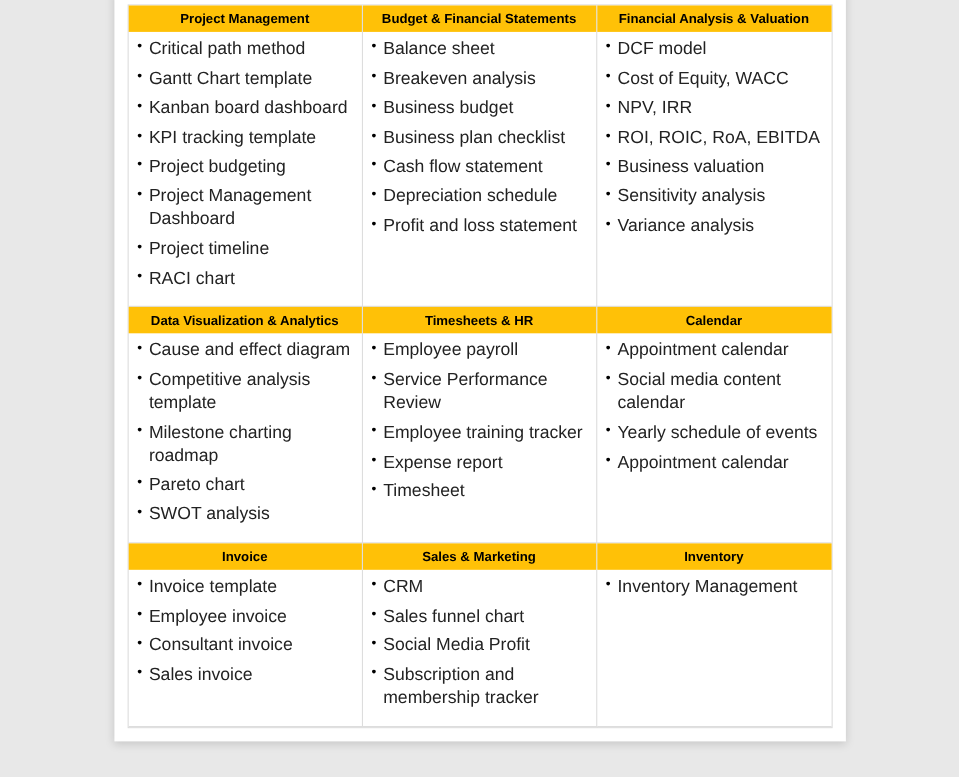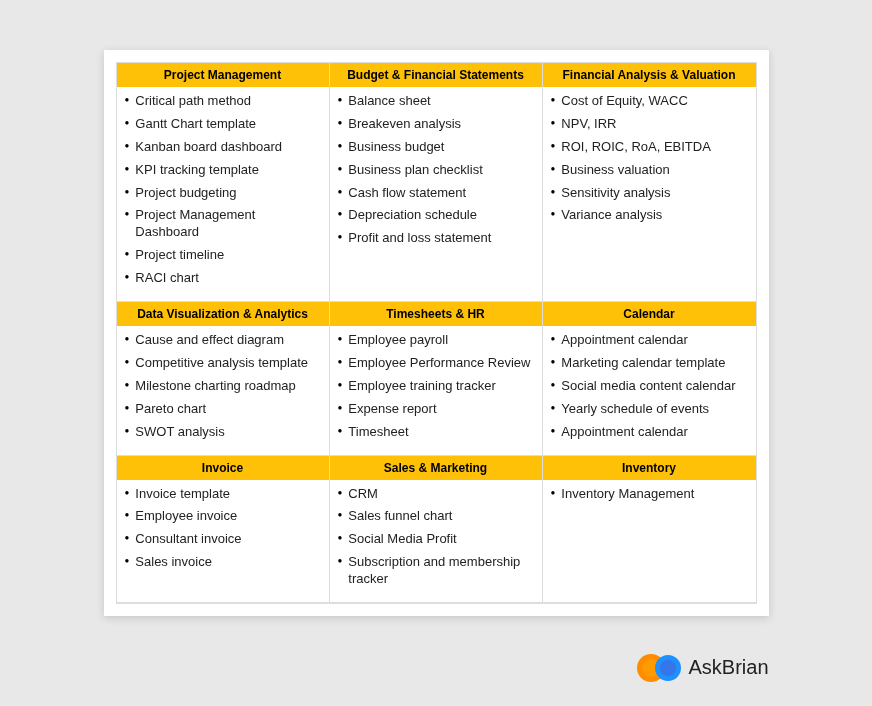--- a/index.html
+++ b/index.html
@@ -44,21 +44,21 @@
       padding: 6px 8px 8px 8px;
     }
     .section-body ul {
       list-style: none;
       padding: 0;
     }
     .section-body ul li {
       display: flex;
       align-items: flex-start;
       margin-bottom: 6px;
-      font-size: 13px;
+      font-size: 16px;
       color: #222;
       line-height: 1.3;
     }
     .section-body ul li::before {
       content: "●";
       font-size: 8px;
       margin-right: 6px;
       margin-top: 2px;
       flex-shrink: 0;
       color: #000;
@@ -117,20 +117,21 @@
               <li>Cash flow statement</li>
               <li>Depreciation schedule</li>
               <li>Profit and loss statement</li>
             </ul>
           </div>
         </div>
         <div class="section">
           <div class="section-header">Financial Analysis &amp; Valuation</div>
           <div class="section-body">
             <ul>
+              <li>DCF model</li>
               <li>Cost of Equity, WACC</li>
               <li>NPV, IRR</li>
               <li>ROI, ROIC, RoA, EBITDA</li>
               <li>Business valuation</li>
               <li>Sensitivity analysis</li>
               <li>Variance analysis</li>
             </ul>
           </div>
         </div>
         <div class="section">
@@ -143,33 +144,32 @@
               <li>Pareto chart</li>
               <li>SWOT analysis</li>
             </ul>
           </div>
         </div>
         <div class="section">
           <div class="section-header">Timesheets &amp; HR</div>
           <div class="section-body">
             <ul>
               <li>Employee payroll</li>
-              <li>Employee Performance Review</li>
+              <li>Service Performance Review</li>
               <li>Employee training tracker</li>
               <li>Expense report</li>
               <li>Timesheet</li>
             </ul>
           </div>
         </div>
         <div class="section">
           <div class="section-header">Calendar</div>
           <div class="section-body">
             <ul>
               <li>Appointment calendar</li>
-              <li>Marketing calendar template</li>
               <li>Social media content calendar</li>
               <li>Yearly schedule of events</li>
               <li>Appointment calendar</li>
             </ul>
           </div>
         </div>
         <div class="section">
           <div class="section-header">Invoice</div>
           <div class="section-body">
             <ul>

